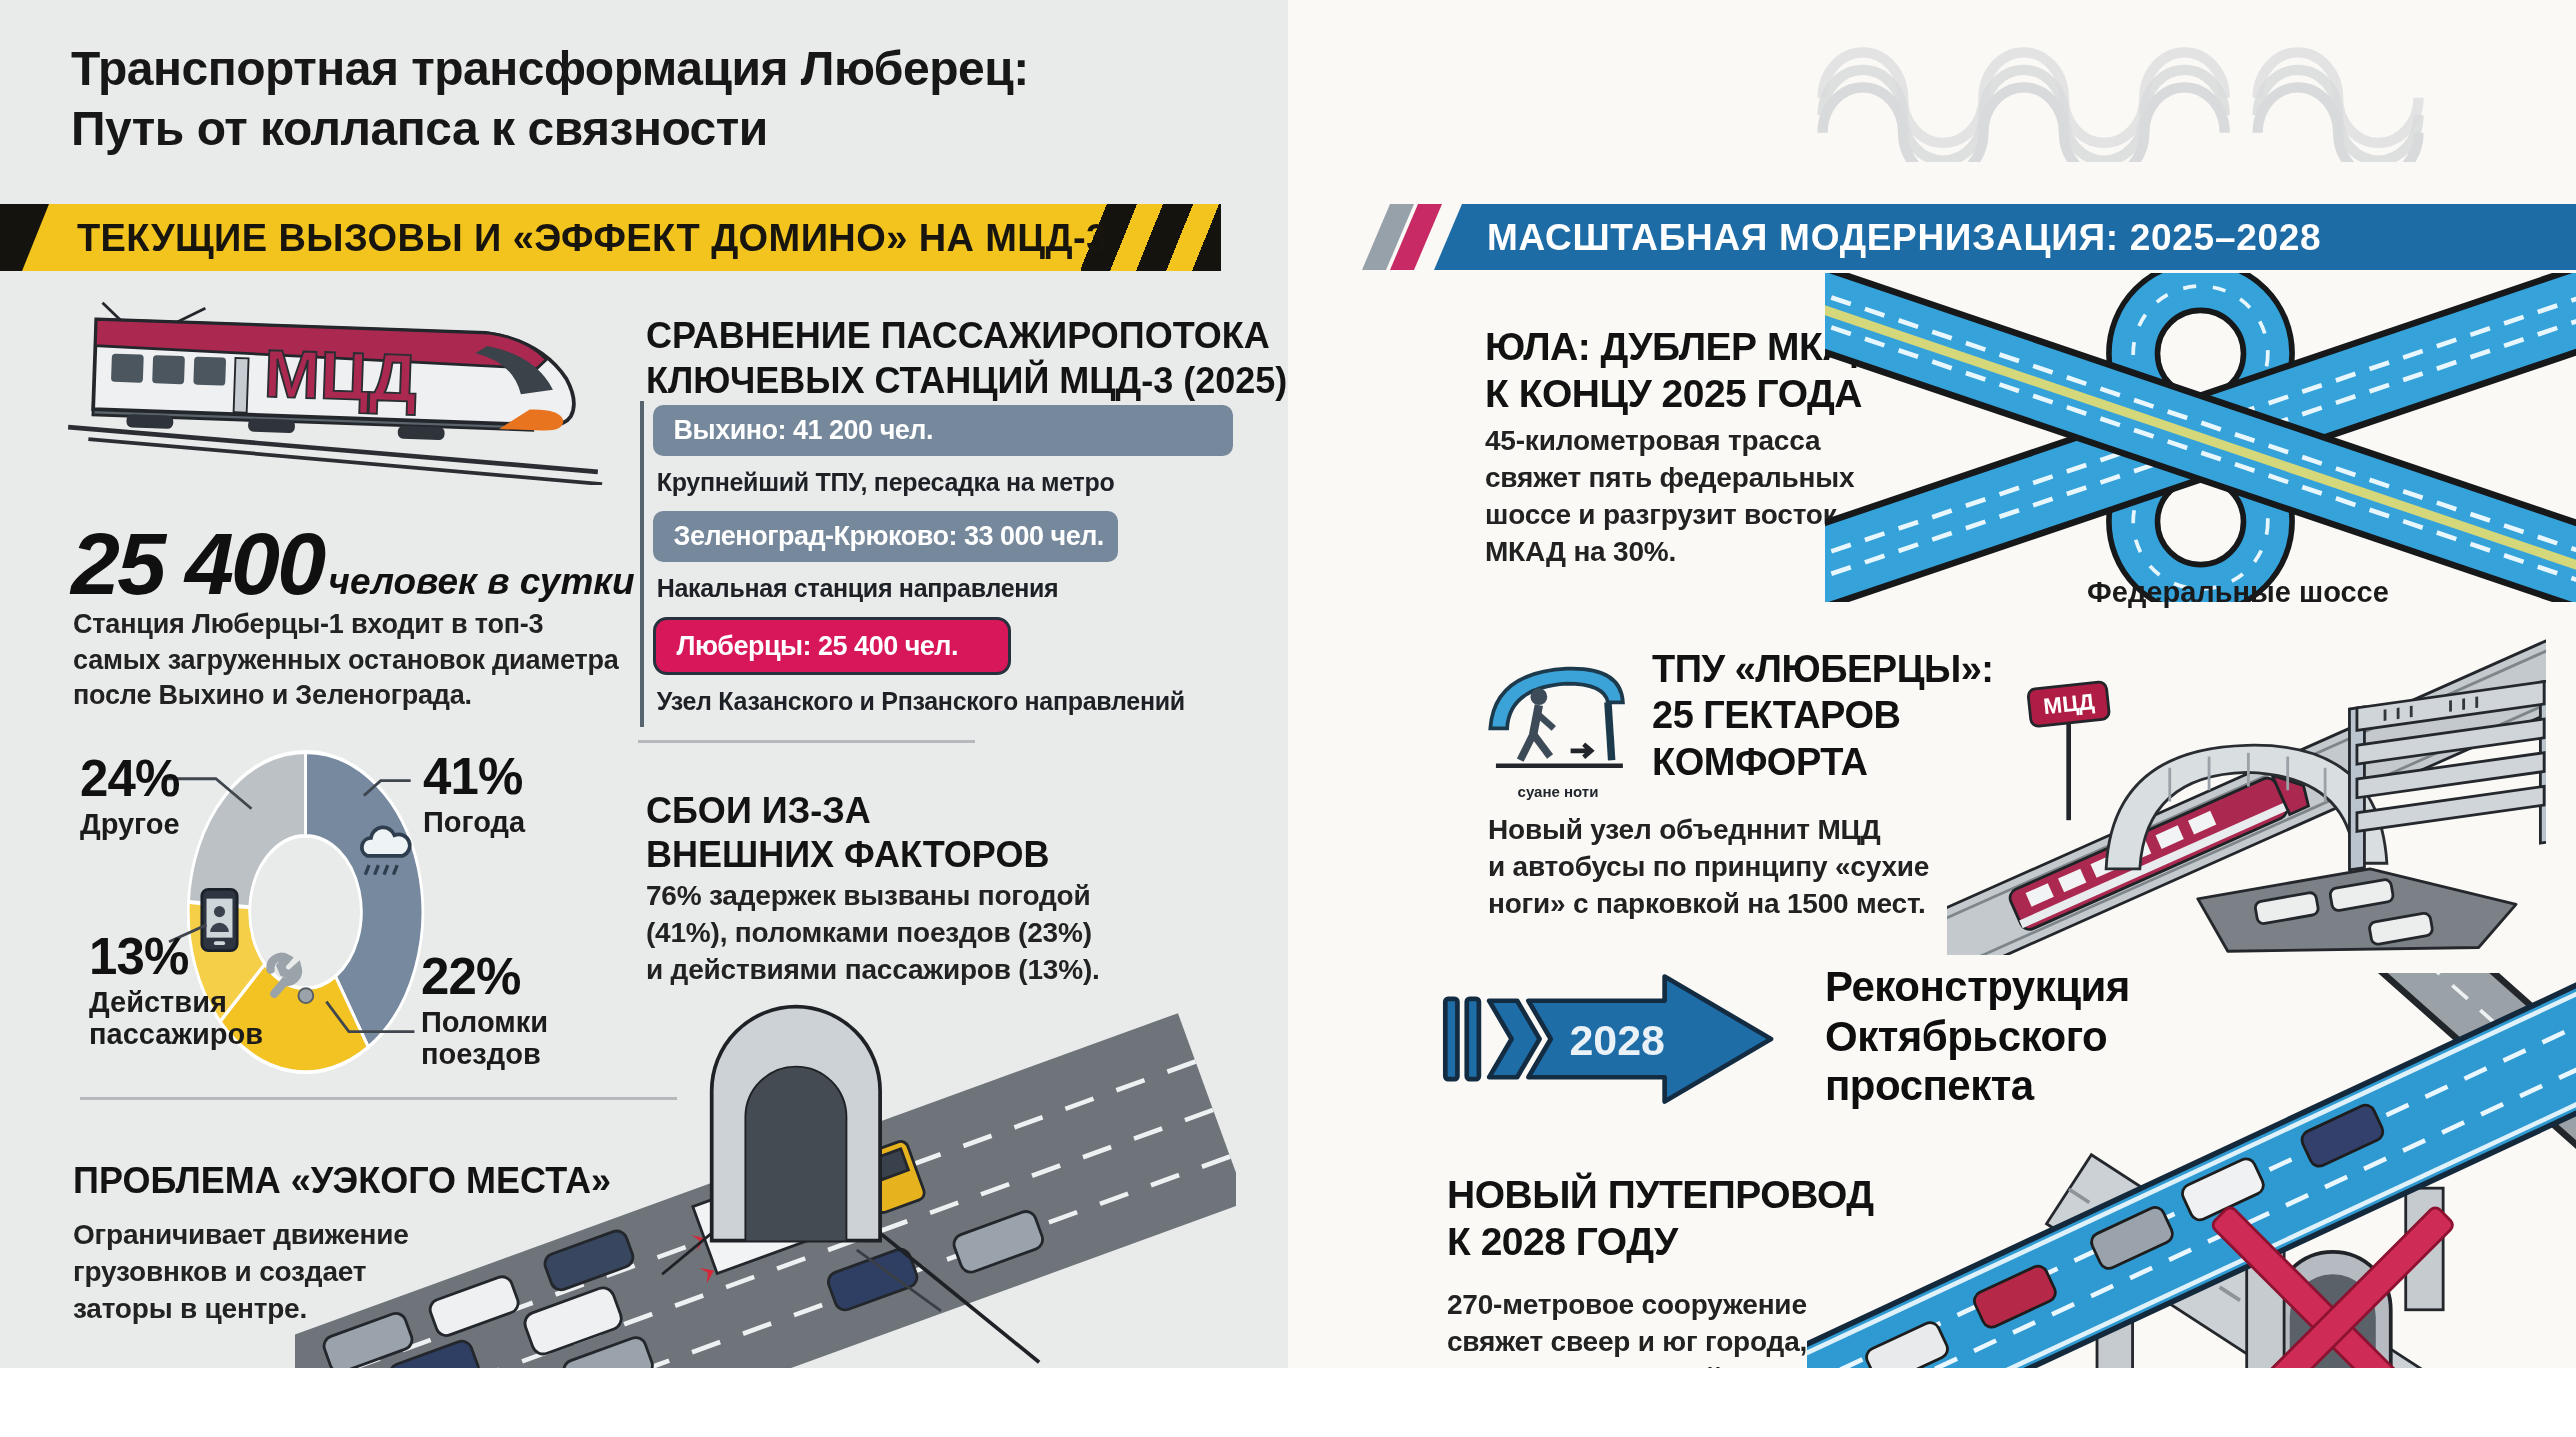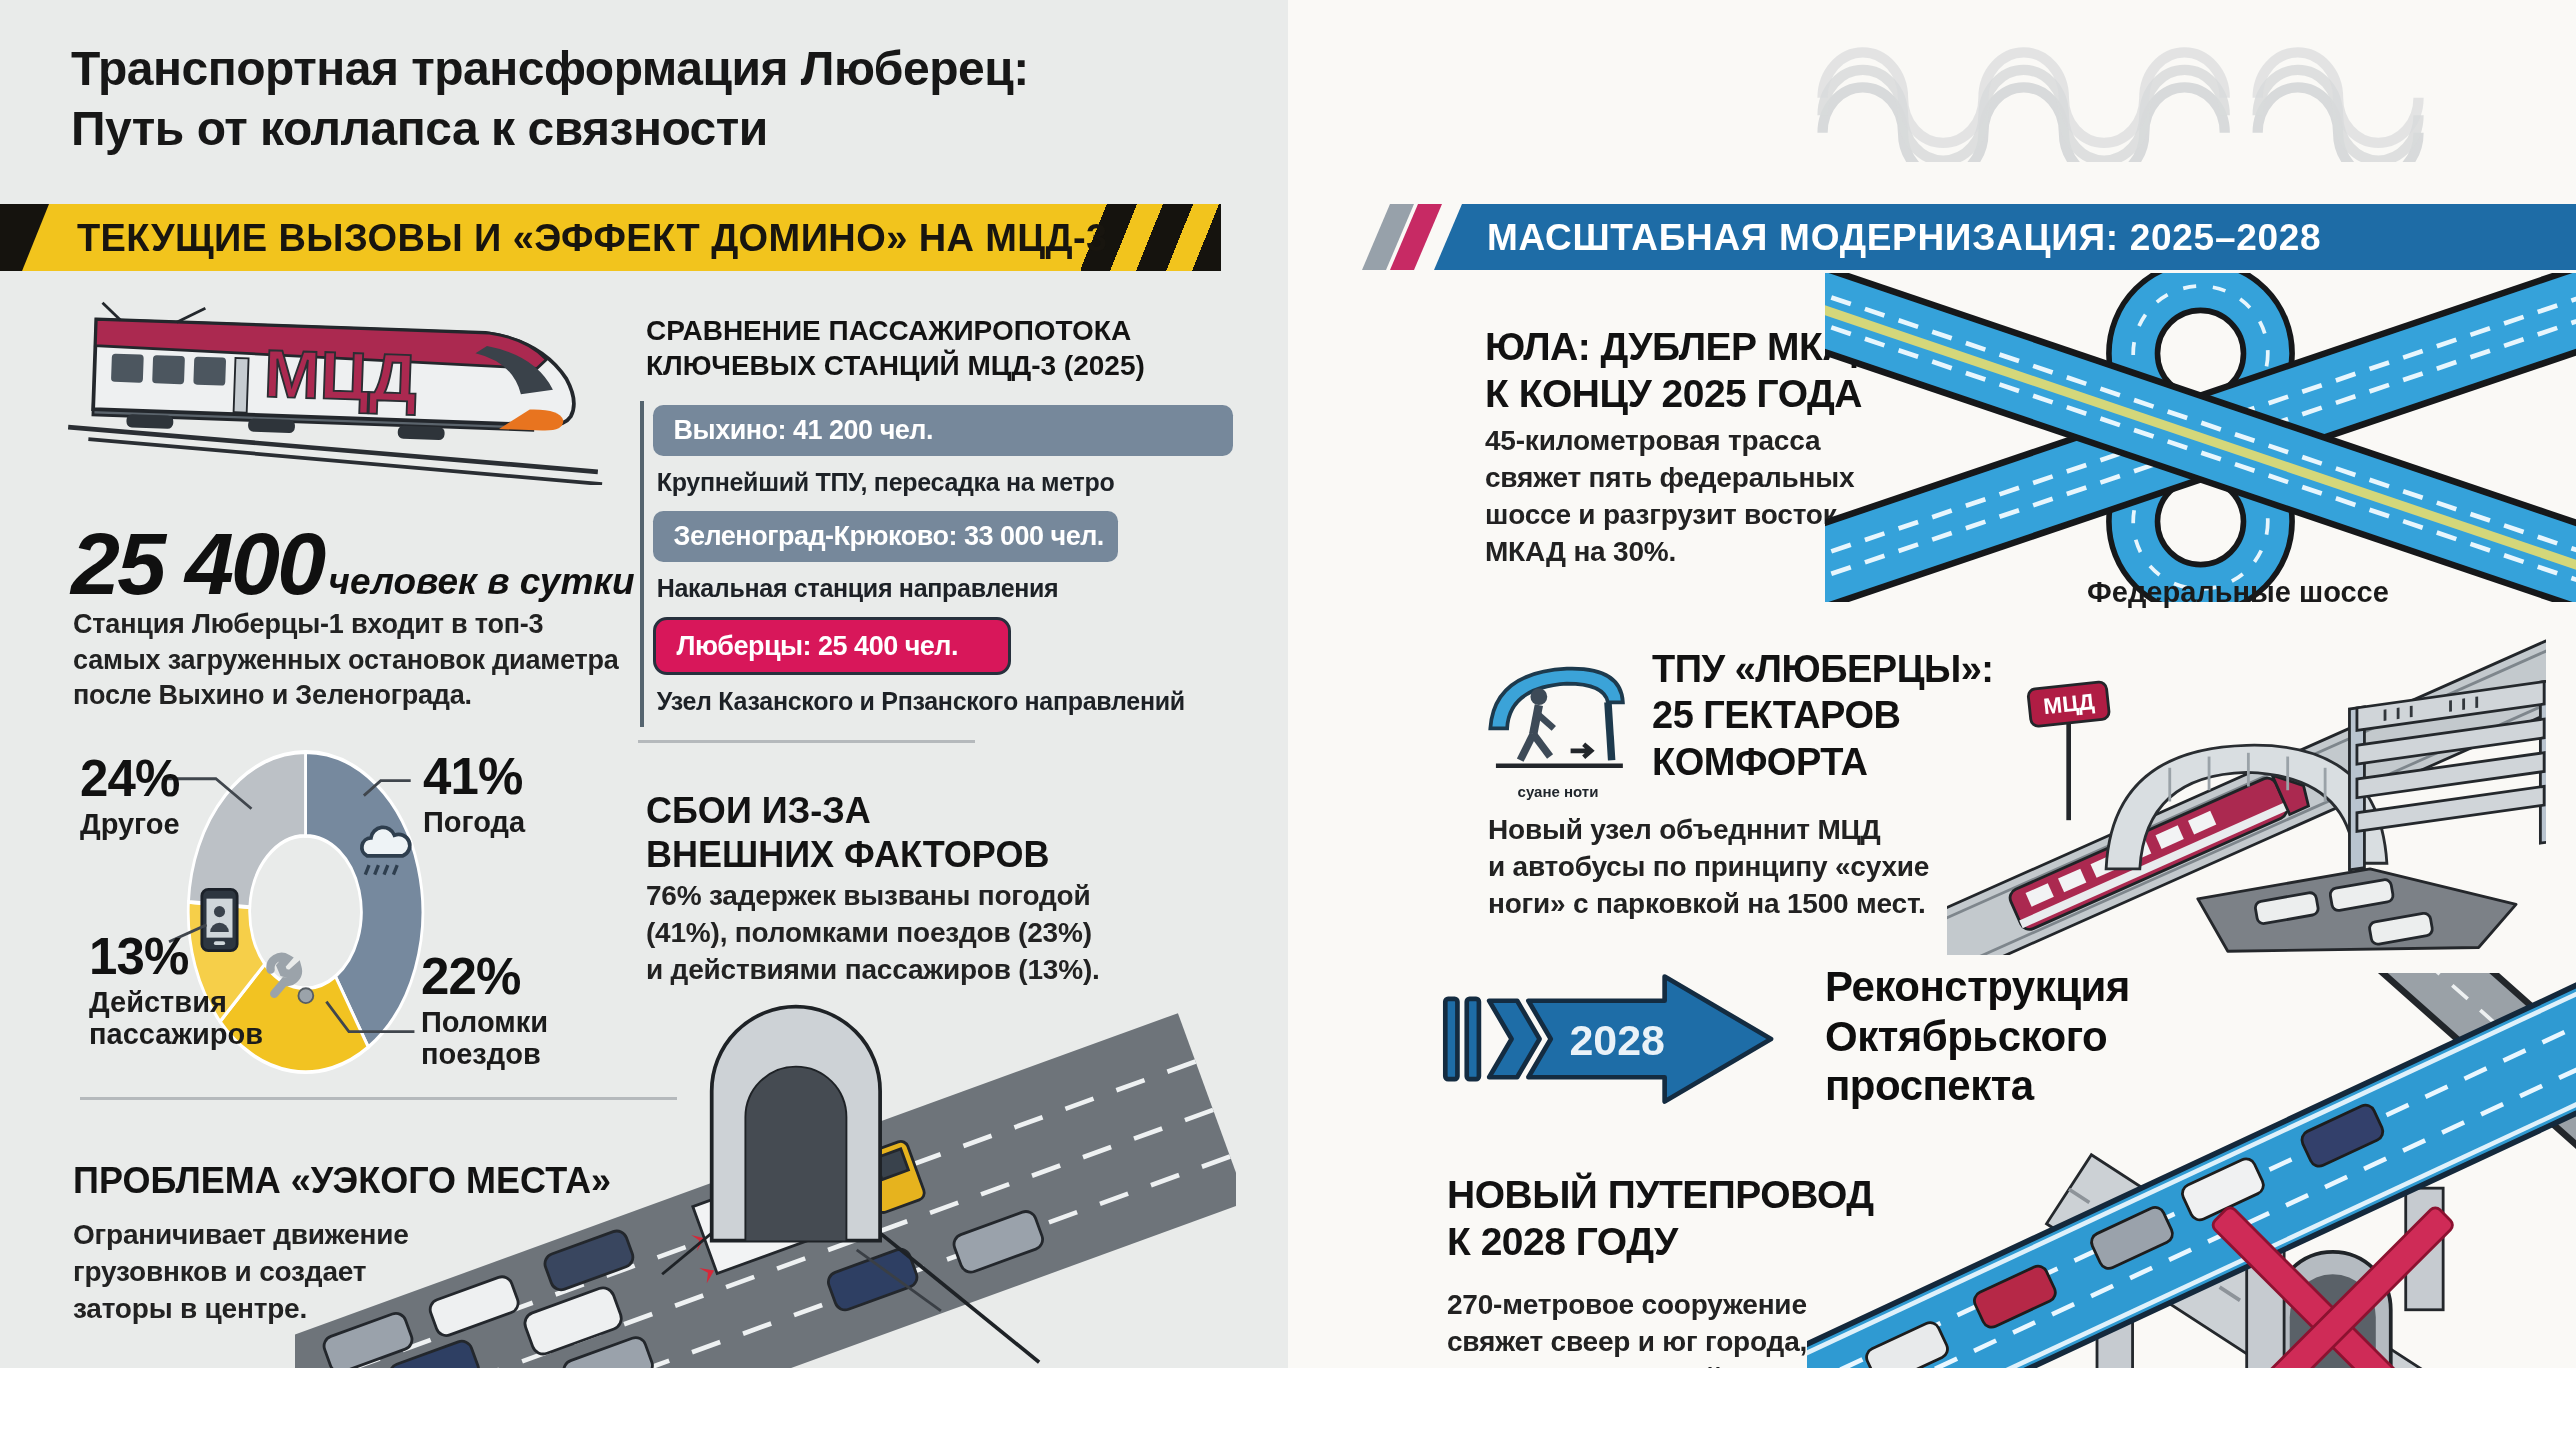--- a/index.html
+++ b/index.html
@@ -11,21 +11,21 @@
   .b{font-weight:700;}
   .title{font-size:48px;line-height:1.24;letter-spacing:-0.5px;color:#171717;}
   .banner-yellow{background:#f2c41d;}
   .banner-yellow .txt{font-size:38px;letter-spacing:0.4px;color:#18150f;}
   .sec-h{font-size:37px;color:#131313;letter-spacing:-0.3px;}
   .big-val{font-size:88px;letter-spacing:-2.8px;color:#101010;}
   .big-unit{font-size:37px;color:#101010;}
   .body-txt{font-size:28px;line-height:1.32;color:#222;font-weight:700;letter-spacing:-0.2px;}
   .pct{font-size:51px;letter-spacing:-0.9px;color:#111;}
   .call-lab{font-size:29px;line-height:1.12;color:#1b1b1b;}
-  .mid-h{font-size:28px;line-height:1.25;color:#131313;}
+  .mid-h{font-size:36px;line-height:1.25;color:#131313;}
   .bar{height:51px;border-radius:10.3px;display:flex;align-items:center;padding-left:20.6px;
        color:#fff;font-weight:700;font-size:27px;letter-spacing:-0.5px;box-sizing:border-box;}
   .bar-l{border:3.7px solid #27303d;border-radius:14px;height:58px;}
   .note{font-size:25px;color:#1d2126;font-weight:700;margin:12px 0 14px 3.7px;letter-spacing:-0.3px;}
   .h-38{font-size:36px;line-height:1.22;color:#131313;}
   .divider{background:#b5b9bc;height:2.8px;}
   .banner-blue-txt{font-size:37px;color:#fff;letter-spacing:0.7px;}
   .h-42{font-size:39px;line-height:1.2;color:#121212;letter-spacing:-0.5px;}
   .h-41{font-size:38px;line-height:1.22;color:#121212;letter-spacing:-0.5px;}
   .cap{font-size:29px;color:#1a1a1a;font-weight:700;}

